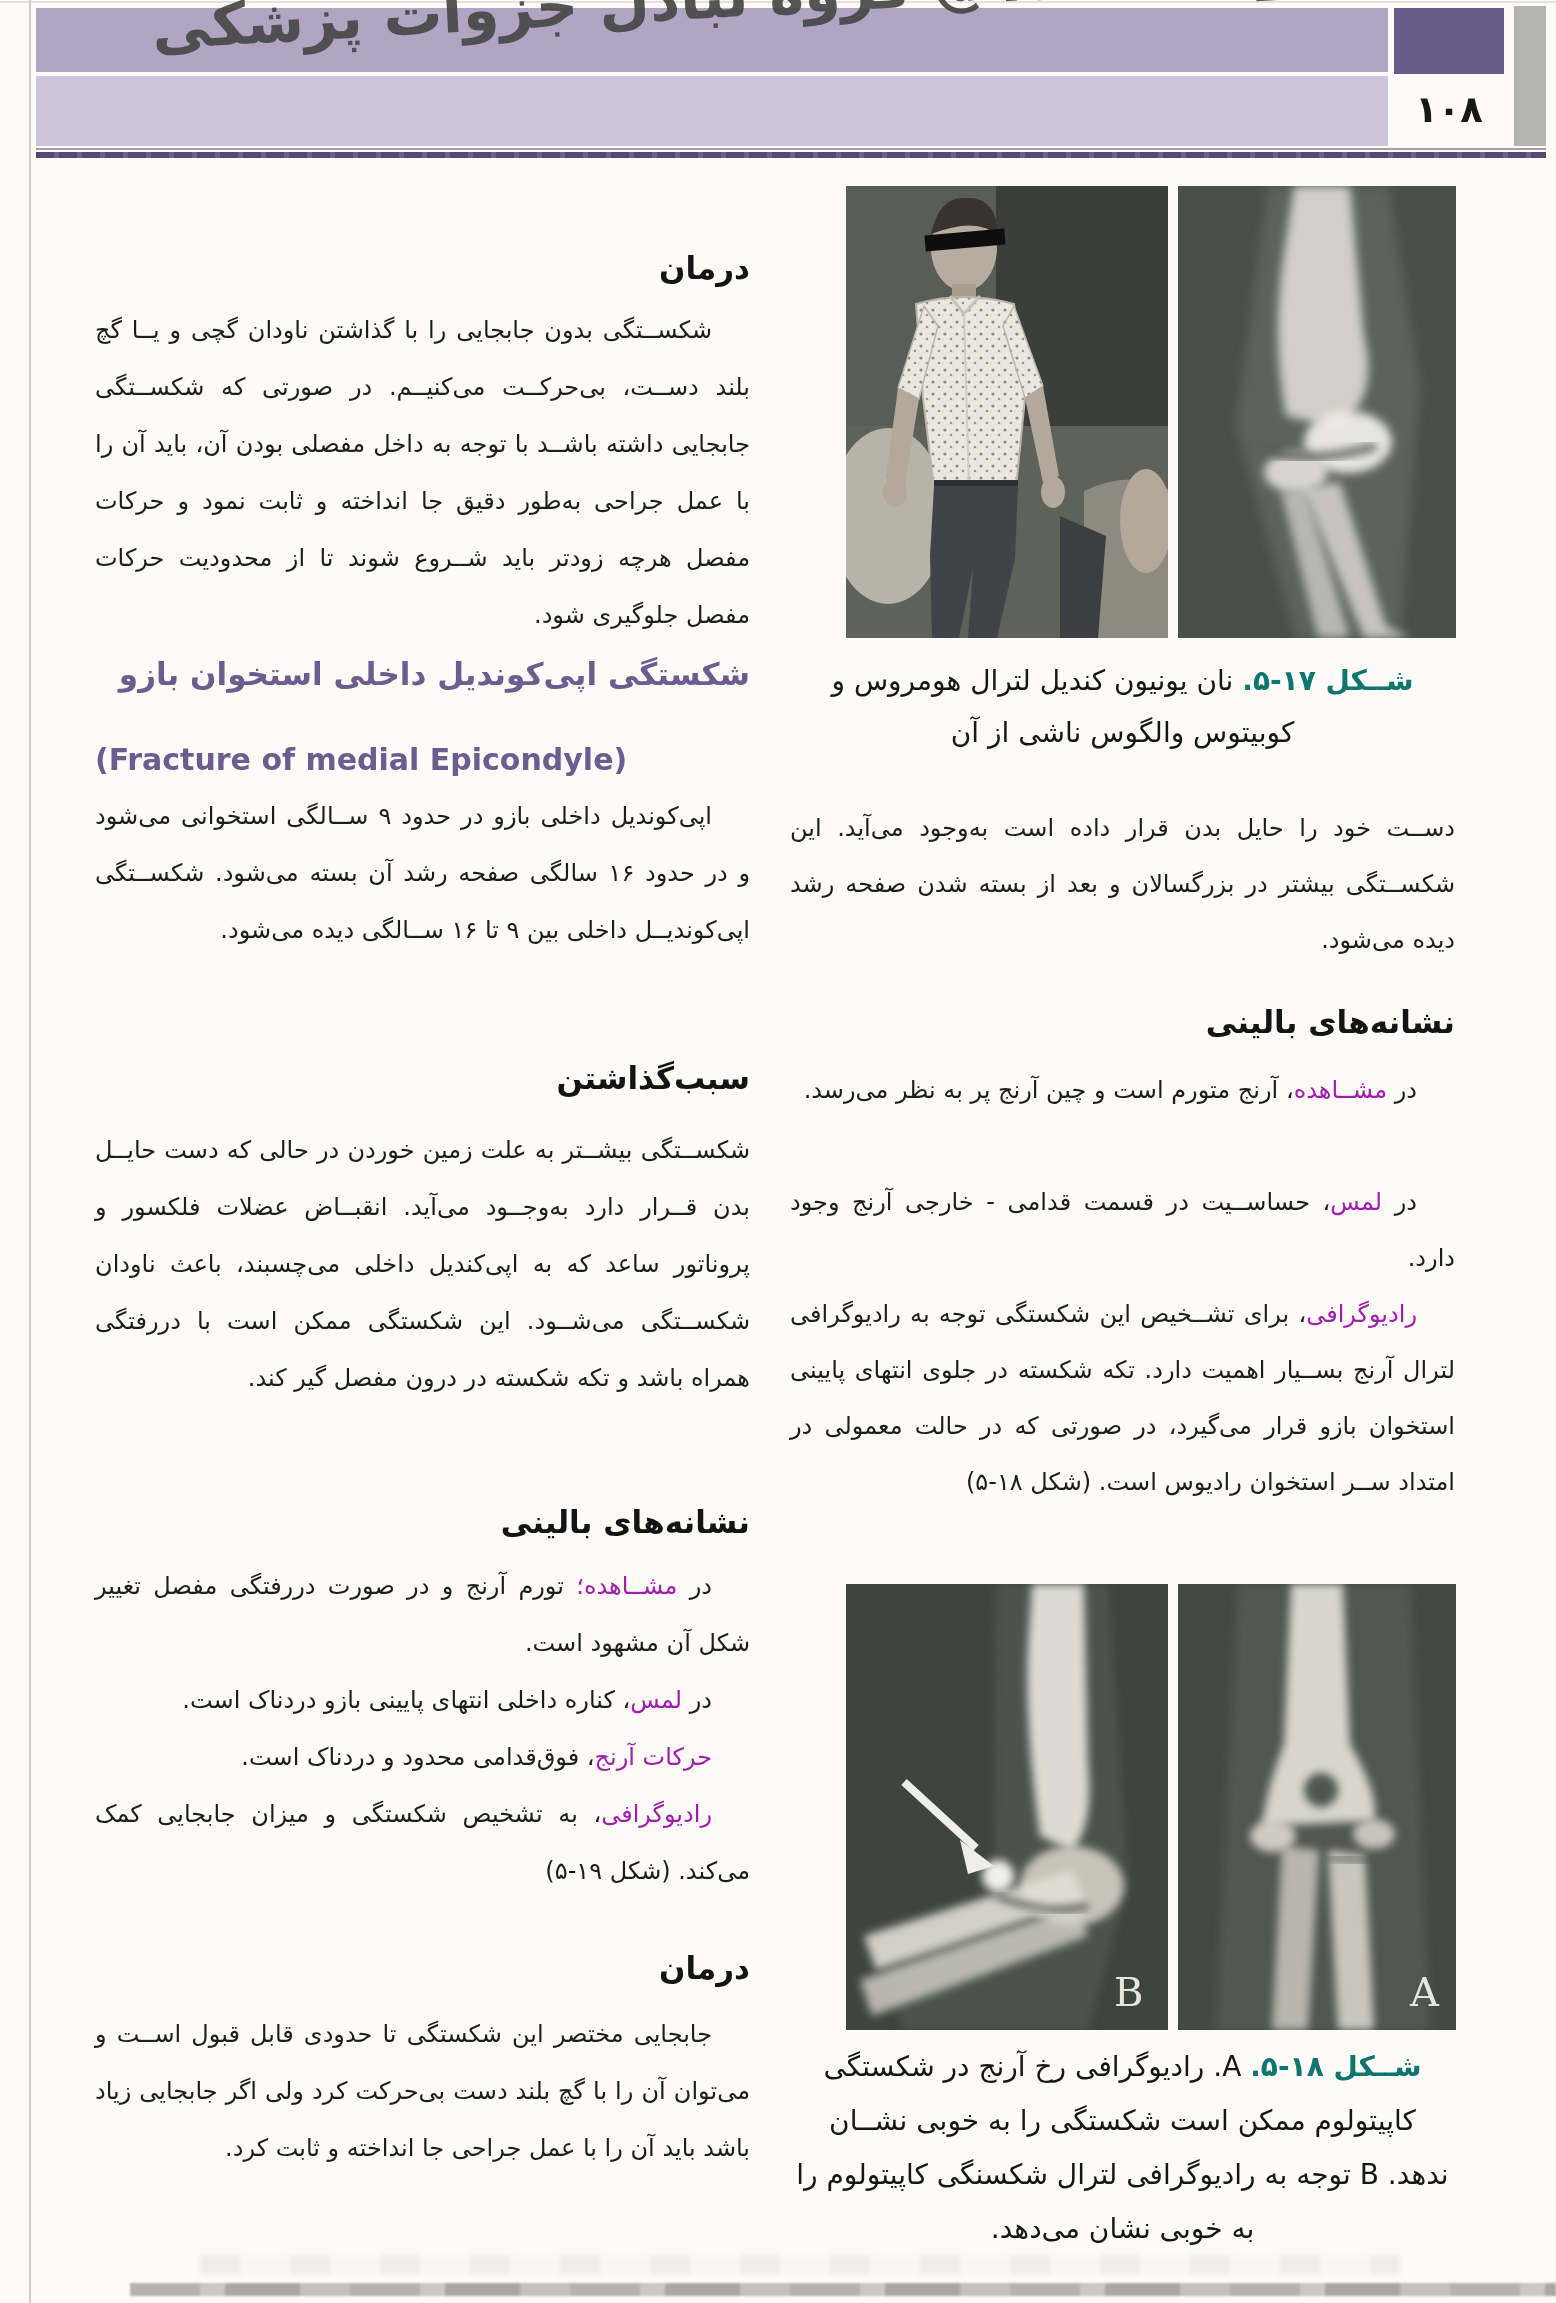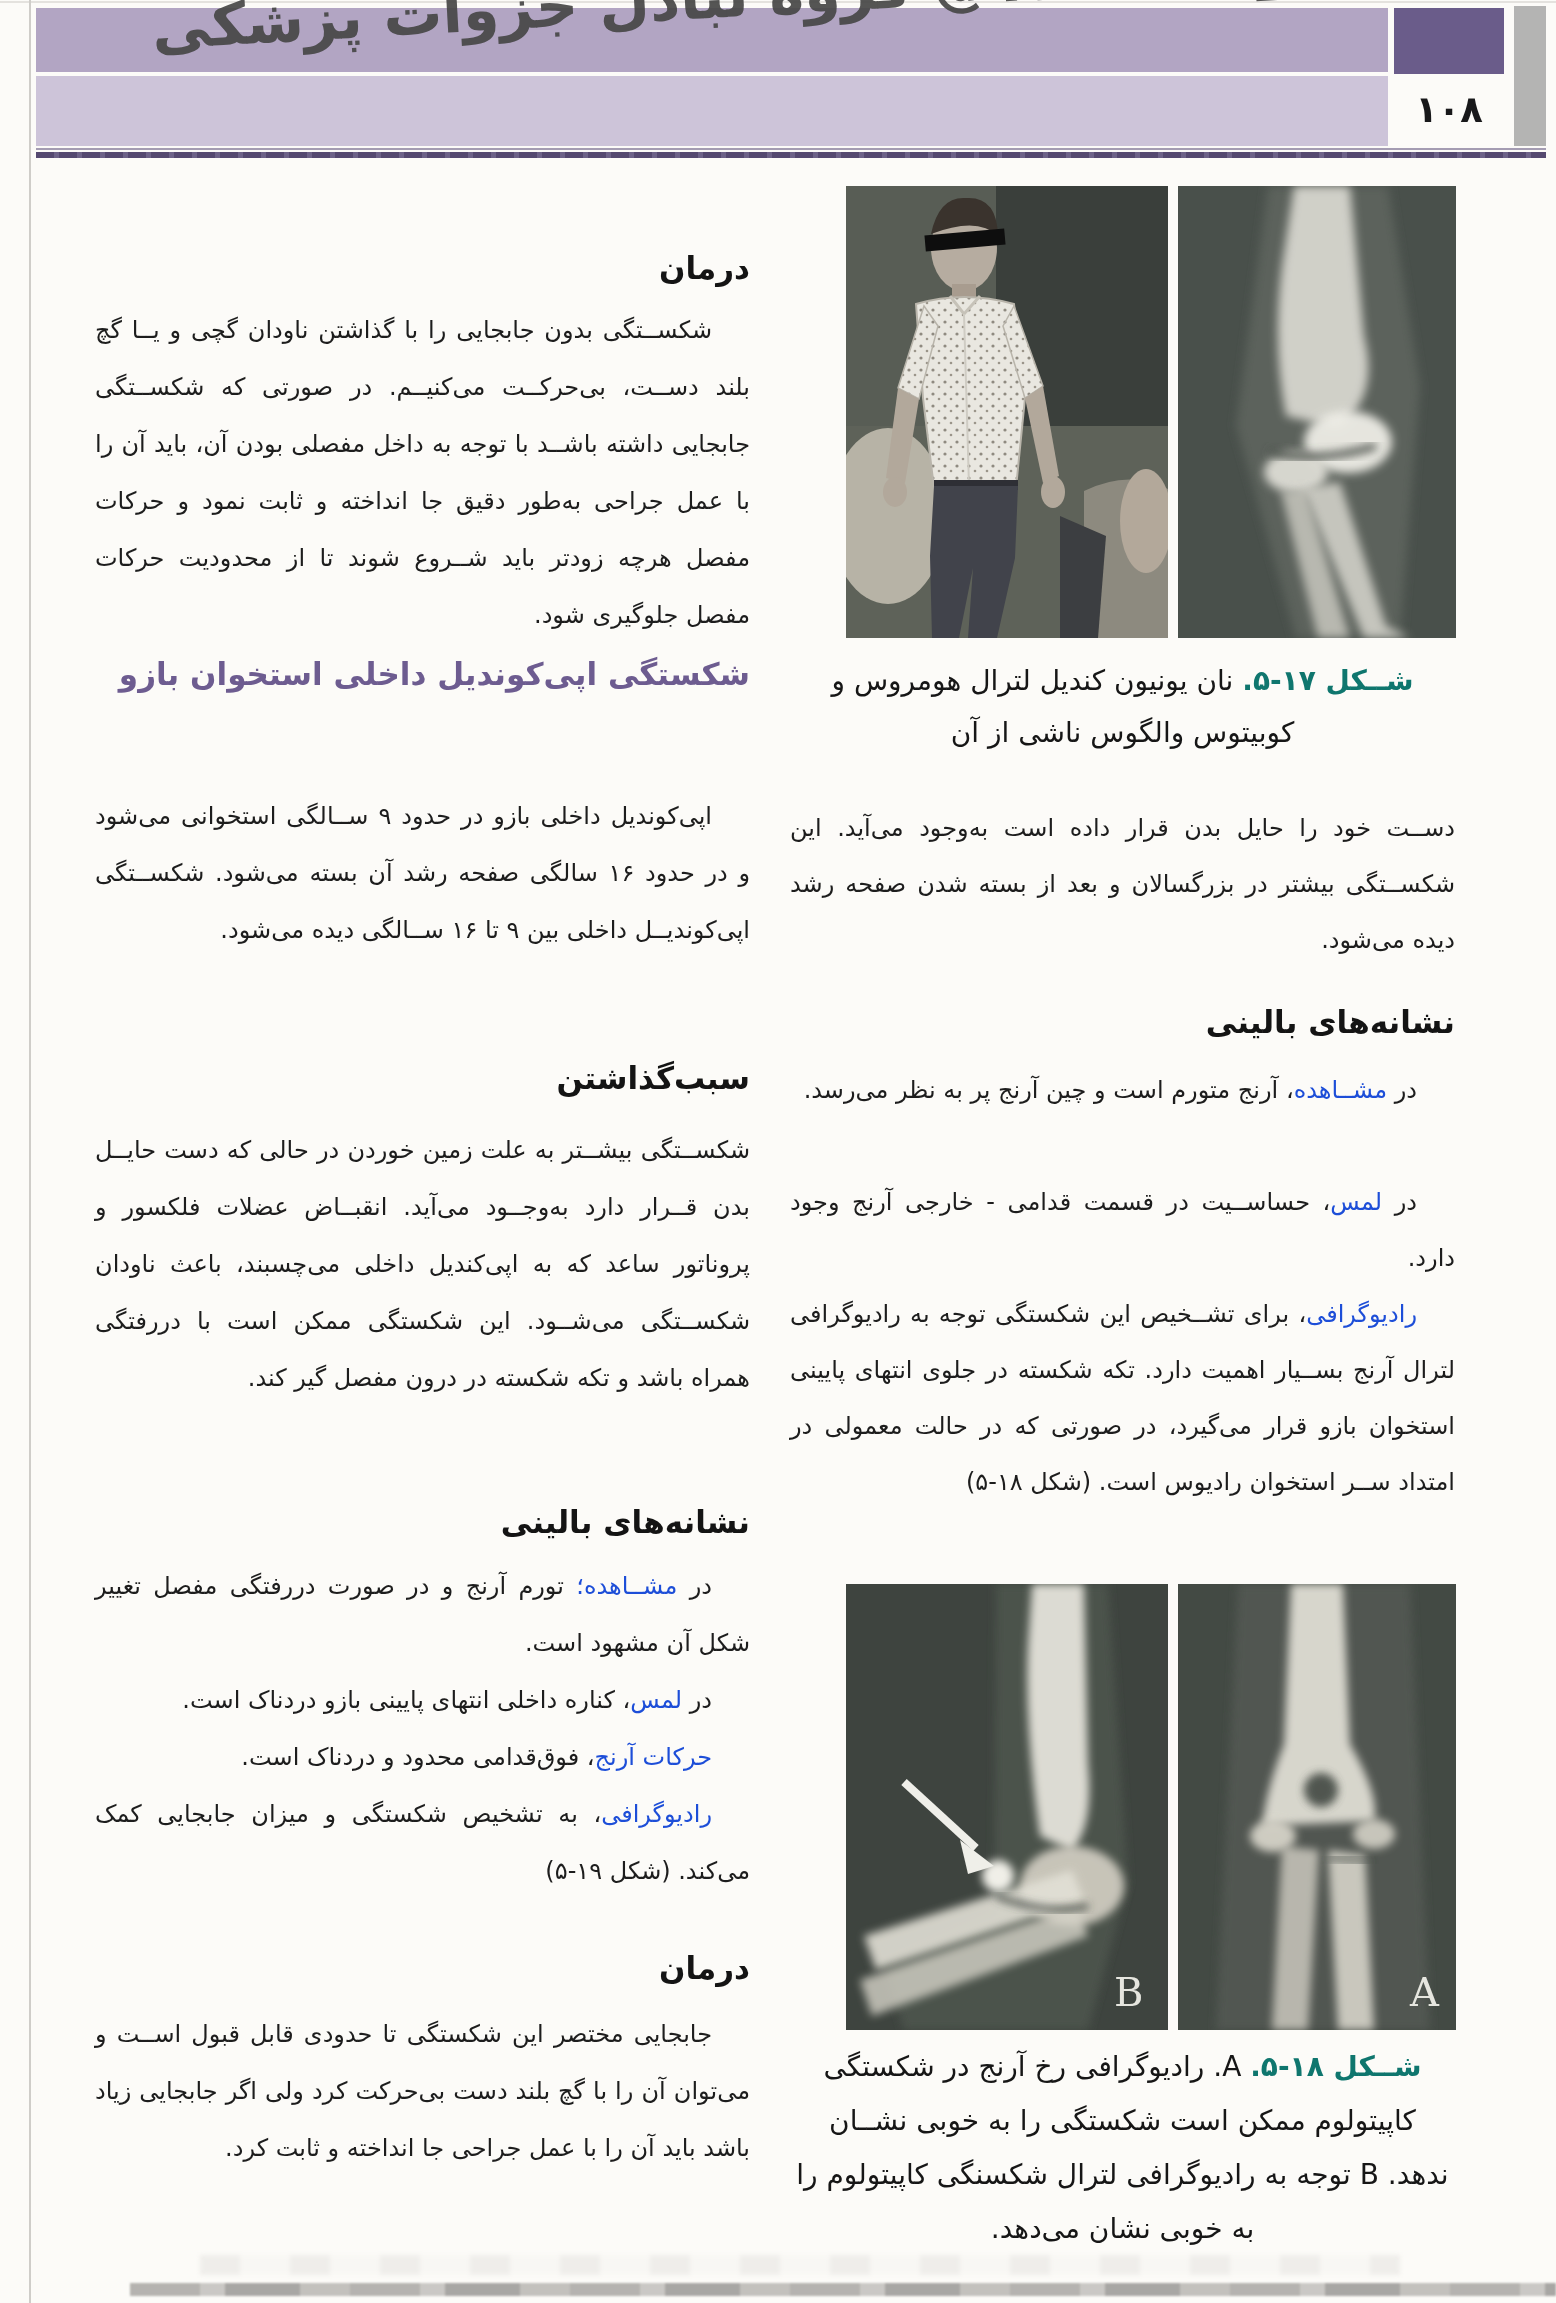--- a/index.html
+++ b/index.html
@@ -30,21 +30,21 @@
   .divider-thick{position:absolute;left:36px;top:152px;width:1510px;height:6px;
     background:repeating-linear-gradient(90deg,#554970 0 18px,#6d6288 18px 23px);}
 
   
   .h{position:absolute;font-size:31px;font-weight:bold;direction:rtl;text-align:right;color:#141414;}
   .h.purple{color:#6d5c90;}
   .h.en{direction:ltr;text-align:left;font-size:30px;}
   .para{position:absolute;font-size:24px;line-height:57px;text-align:justify;direction:rtl;color:#1d1d1d;}
   .rc .para{line-height:56px;}
   .indent{text-indent:38px;}
-  .lead{color:#1d4ed8;}
+  .lead{color:#a21caf;}
   .colL{left:95px;width:655px;}
   .colR{left:790px;width:665px;}
   .caption{position:absolute;font-size:28px;line-height:52px;text-align:center;direction:rtl;color:#161616;}
   .cap-label{color:#0f766e;font-weight:bold;}
 
   
   .fig{position:absolute;display:flex;gap:10px;}
   .panel{position:relative;overflow:hidden;background:#44493f;}
   .panel svg{display:block;}
 </style>
@@ -62,20 +62,21 @@
   <div class="gray-strip"></div>
   <div class="watermark">گروه تبادل جزوات پزشکی @Tabadol_Jozveh</div>
   <div class="page-number">۱۰۸</div>
   <div class="divider-thin"></div>
   <div class="divider-thick"></div>
 
   <div class="h colL" style="top:250px">درمان</div>
   <div class="para colL indent" style="top:302px">شکســتگی بدون جابجایی را با گذاشتن ناودان گچی و یــا گچ بلند دســت، بی‌حرکــت می‌کنیــم. در صورتی که شکســتگی جابجایی داشته باشــد با توجه به داخل مفصلی بودن آن، باید آن را با عمل جراحی به‌طور دقیق جا انداخته و ثابت نمود و حرکات مفصل هرچه زودتر باید شــروع شوند تا از محدودیت حرکات مفصل جلوگیری شود.</div>
 
   <div class="h purple colL" style="top:656px">شکستگی اپی‌کوندیل داخلی استخوان بازو</div>
+  <div class="h purple en colL" style="top:742px">(Fracture of medial Epicondyle)</div>
 
   <div class="para colL indent" style="top:788px">اپی‌کوندیل داخلی بازو در حدود ۹ ســالگی استخوانی می‌شود و در حدود ۱۶ سالگی صفحه رشد آن بسته می‌شود. شکســتگی اپی‌کوندیــل داخلی بین ۹ تا ۱۶ ســالگی دیده می‌شود.</div>
 
   <div class="h colL" style="top:1060px">سبب‌گذاشتن</div>
   <div class="para colL" style="top:1122px">شکســتگی بیشــتر به علت زمین خوردن در حالی که دست حایــل بدن قــرار دارد به‌وجــود می‌آید. انقبــاض عضلات فلکسور و پروناتور ساعد که به اپی‌کندیل داخلی می‌چسبند، باعث ناودان شکســتگی می‌شــود. این شکستگی ممکن است با دررفتگی همراه باشد و تکه شکسته در درون مفصل گیر کند.</div>
 
   <div class="h colL" style="top:1504px">نشانه‌های بالینی</div>
 
   <div class="para colL indent" style="top:1558px"><span>در </span><span class="lead">مشــاهده؛</span><span> تورم آرنج و در صورت دررفتگی مفصل تغییر شکل آن مشهود است.</span></div>
   <div class="para colL indent" style="top:1672px"><span>در </span><span class="lead">لمس</span><span>، کناره داخلی انتهای پایینی بازو دردناک است.</span></div>

